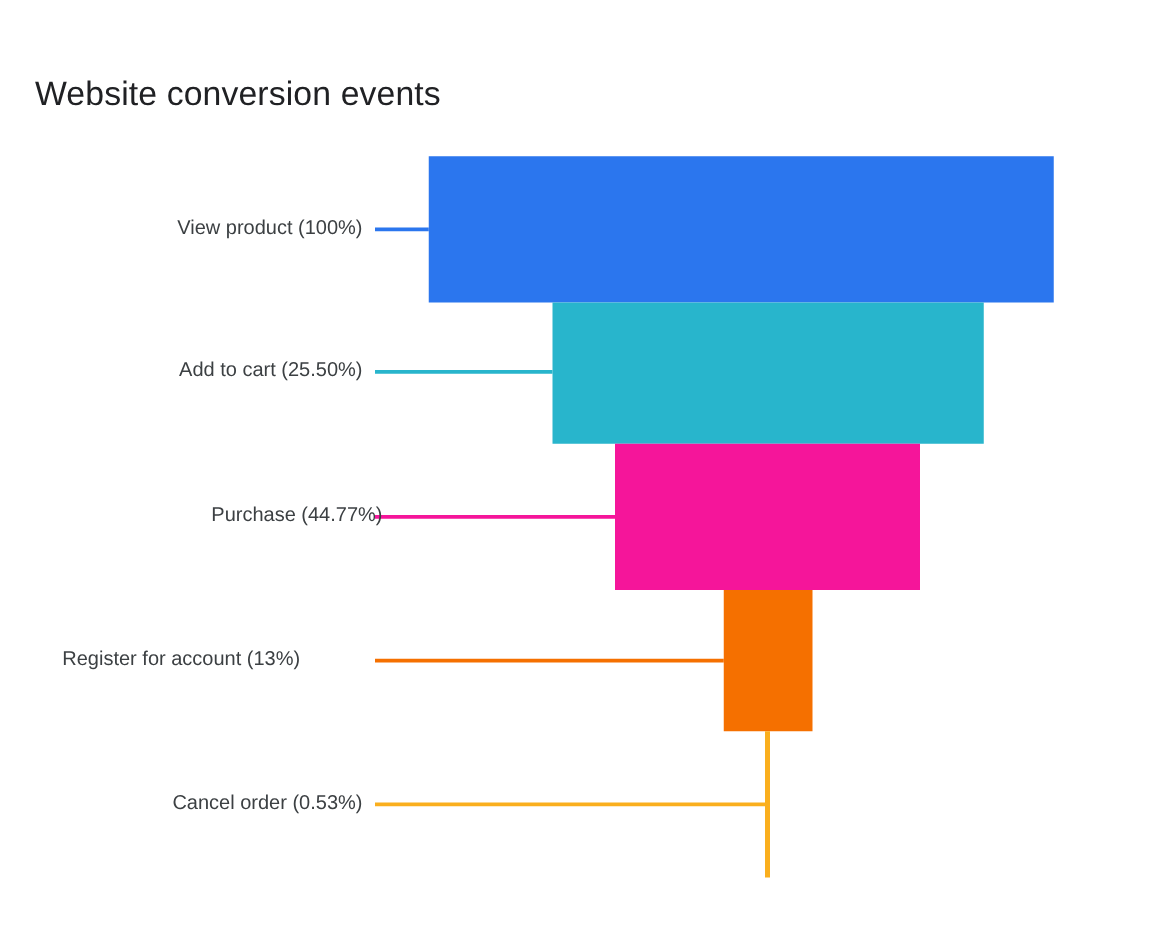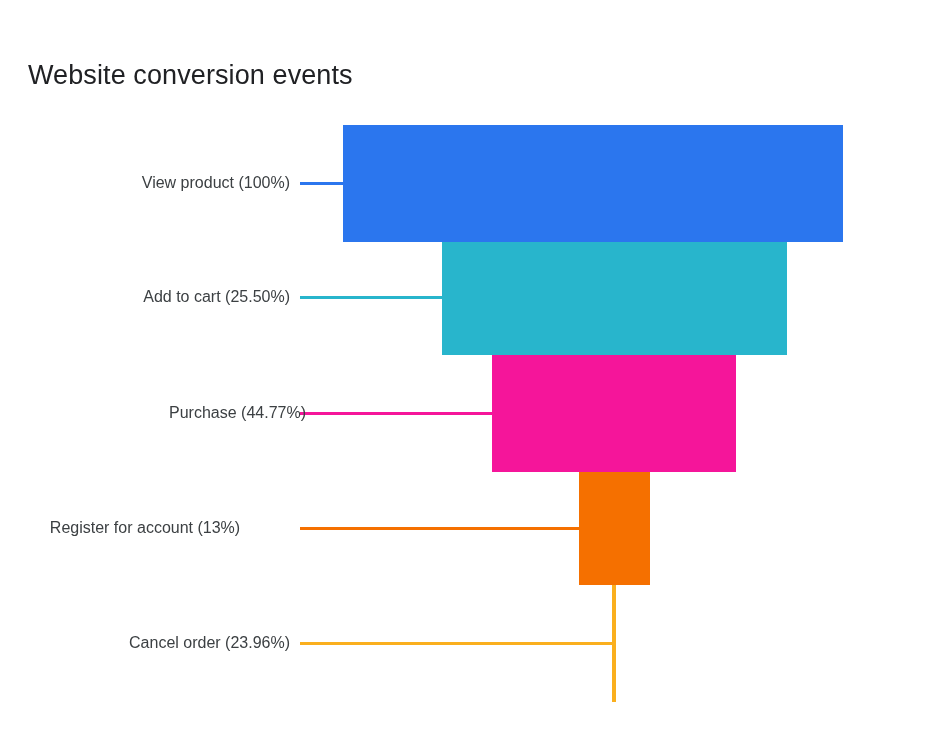--- a/index.html
+++ b/index.html
@@ -75,17 +75,17 @@
         <div class="stage-label" style="left: 0px; top: 402px; width: 290px; color: rgb(60, 64, 67); margin-left: 16px;">Purchase (44.77%)</div>
       </div>
       <div class="funnel-stage">
         <div class="stage-leader" style="left: 300px; top: 527px; width: 279px; background: rgb(245, 112, 0);"></div>
         <div class="stage-bar" style="left: 579px; top: 472px; width: 71px; height: 113px; background: rgb(245, 112, 0);"></div>
         <div class="stage-label" style="left: 0px; top: 517px; width: 290px; color: rgb(60, 64, 67); text-align: center;">Register for account (13%)</div>
       </div>
       <div class="funnel-stage">
         <div class="stage-leader" style="left: 300px; top: 642px; width: 312px; background: rgb(250, 175, 30);"></div>
         <div class="stage-bar" style="left: 612px; top: 585px; width: 4px; height: 117px; background: rgb(250, 175, 30);"></div>
-        <div class="stage-label" style="left: 0px; top: 632px; width: 290px; color: rgb(60, 64, 67);">Cancel order (23.96%)</div>
+        <div class="stage-label" style="left: 0px; top: 632px; width: 290px; color: rgb(60, 64, 67);">Cancel order (0.53%)</div>
       </div>
     </div>
 
 </div>
 
 </body></html>

